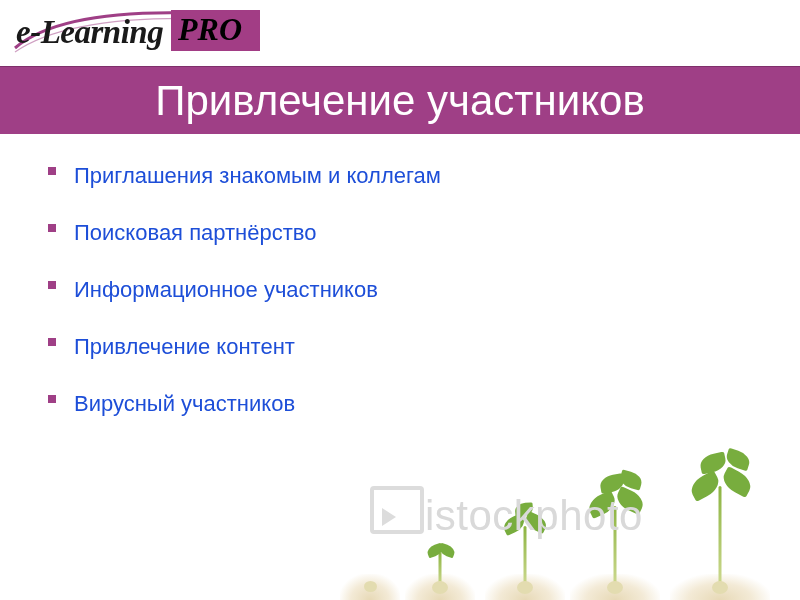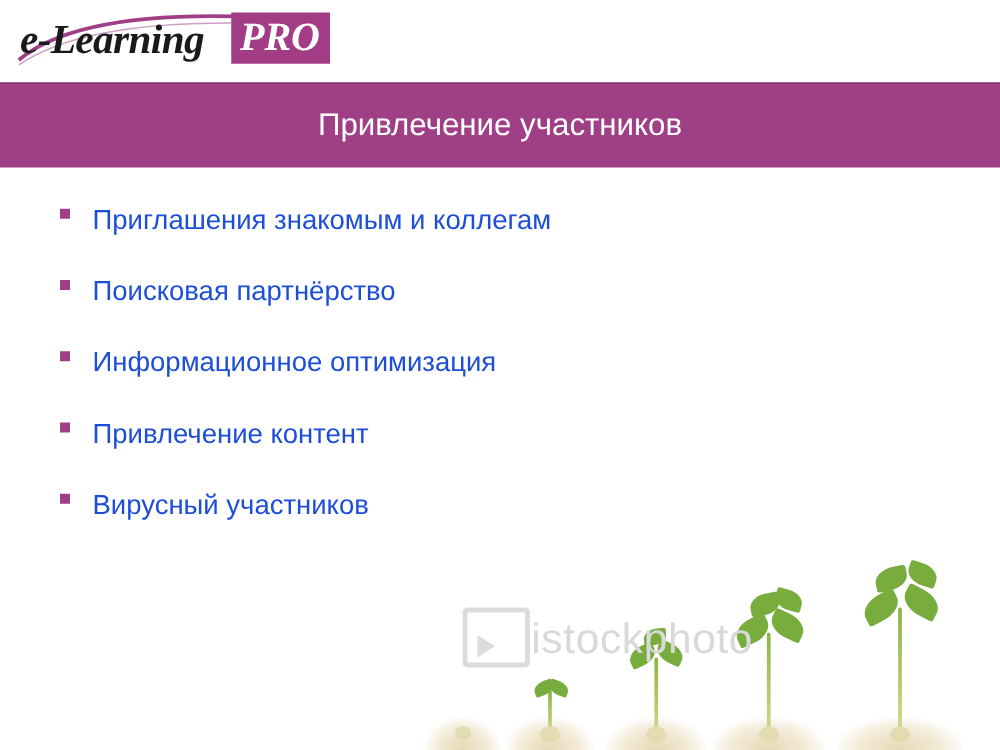--- a/index.html
+++ b/index.html
@@ -41,29 +41,29 @@
     top: 8px;
     font-family: "Liberation Serif", serif;
     font-style: italic;
     font-size: 33px;
     font-weight: bold;
     color: #1a1a1a;
     letter-spacing: -0.5px;
   }
   .logo-pro {
     position: absolute;
-    left: 177px;
+    left: 163px;
     top: 4px;
     background: #a23d85;
-    color: #ffffff;
+    color: #000000;
     font-family: "Liberation Serif", serif;
     font-style: italic;
     font-weight: bold;
     font-size: 32px;
-    padding: 1px 8px 3px 7px;
+    padding: 1px 18px 3px 7px;
     letter-spacing: 0px;
   }
   .logo-swoosh {
     position: absolute;
     left: 5px;
     top: 2px;
     width: 232px;
     height: 46px;
     pointer-events: none;
   }
@@ -80,21 +80,21 @@
   }
   .title-text {
     position: absolute;
     left: 0;
     top: 0;
     width: 800px;
     height: 67px;
     line-height: 67px;
     text-align: center;
     color: #ffffff;
-    font-size: 25px;
+    font-size: 42px;
     font-family: "Liberation Sans", sans-serif;
     font-weight: normal;
   }
 
   
   .content {
     position: absolute;
     left: 48px;
     top: 152px;
     width: 700px;
@@ -127,21 +127,21 @@
     left: 330px;
     top: 420px;
     width: 470px;
     height: 180px;
     overflow: hidden;
   }
   .watermark {
     position: absolute;
     left: 95px;
     top: 72px;
-    font-size: 34px;
+    font-size: 42px;
     color: #d9d9d9;
     font-family: "Liberation Sans", sans-serif;
     letter-spacing: 0.5px;
     user-select: none;
     text-align: center;
   }
   .wm-badge {
     position: absolute;
     left: 40px;
     top: 66px;
@@ -223,21 +223,21 @@
     <div class="bullet-row">
       <span class="bullet-marker"></span>
       <span class="bullet-text">Приглашения знакомым и коллегам</span>
     </div>
     <div class="bullet-row">
       <span class="bullet-marker"></span>
       <span class="bullet-text">Поисковая партнёрство</span>
     </div>
     <div class="bullet-row">
       <span class="bullet-marker"></span>
-      <span class="bullet-text">Информационное оптимизация</span>
+      <span class="bullet-text">Информационное участников</span>
     </div>
     <div class="bullet-row">
       <span class="bullet-marker"></span>
       <span class="bullet-text">Привлечение контент</span>
     </div>
     <div class="bullet-row">
       <span class="bullet-marker"></span>
       <span class="bullet-text">Вирусный участников</span>
     </div>
   </div>

